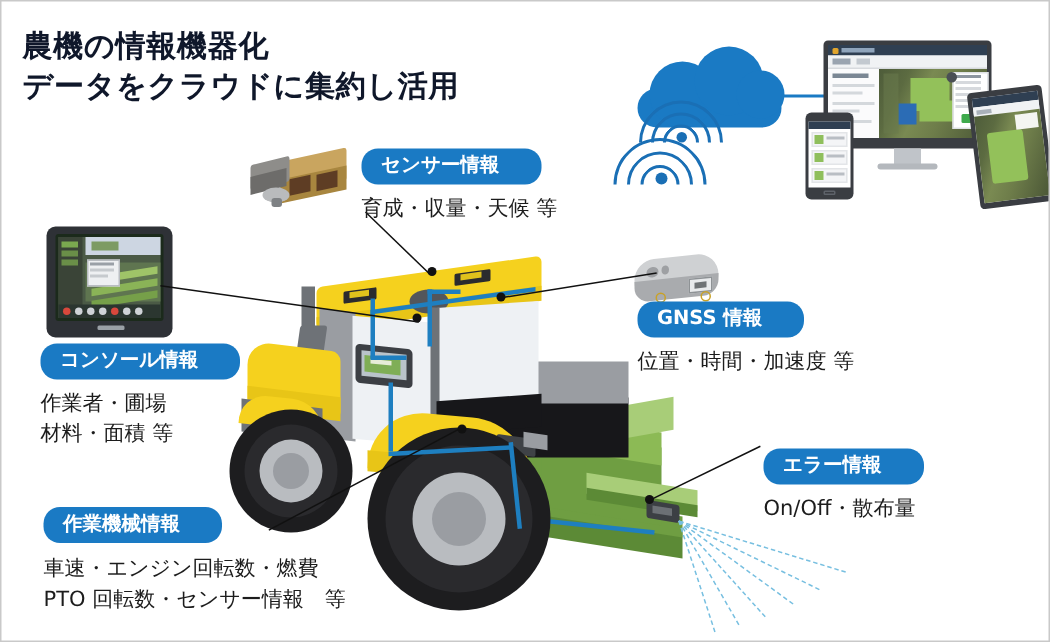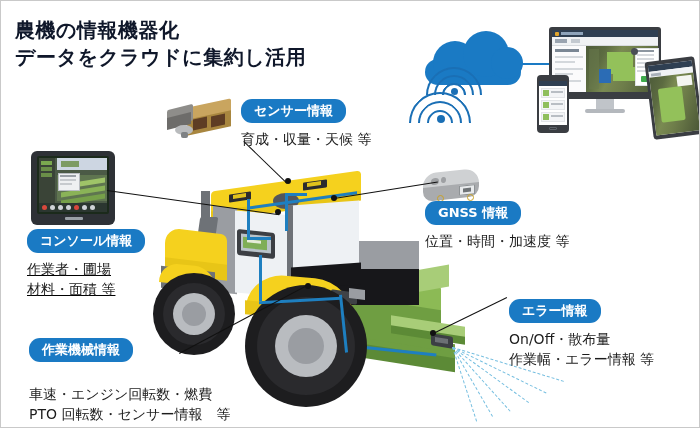--- a/index.html
+++ b/index.html
@@ -8,21 +8,21 @@
          border:1px solid #c9c9c9;box-sizing:border-box;overflow:hidden;}
   .abs{position:absolute;}
 
   
   #title-block{left:14px;top:16px;width:420px;}
   .title-line{color:#0f172a;font-weight:bold;font-size:20px;line-height:27px;
               letter-spacing:.5px;white-space:nowrap;}
 
   
   .pill{display:inline-block;background:#1a7ac4;color:#fff;font-weight:bold;
-        font-size:13px;line-height:1;padding:5px 13px 6px 13px;border-radius:11px;
+        font-size:13px;line-height:1;padding:5px 28px 6px 13px;border-radius:11px;
         white-space:nowrap;}
   .callout-text{color:#1c1c1c;font-size:13.5px;line-height:19px;white-space:nowrap;}
   .callout-text.big{font-size:14px;line-height:20px;}
 
   
   .leader{position:absolute;height:0;border-top:1px solid #111;transform-origin:0 0;}
   .dot{position:absolute;width:6px;height:6px;border-radius:50%;background:#111;}
 
   
   .cloud{background:#1a7ac4;}
@@ -322,31 +322,30 @@
   <div class="abs" style="left:240px;top:98px;">
     <div class="pill">センサー情報</div>
     <div class="callout-text big" style="margin-top:6px;">育成・収量・天候 等</div>
   </div>
 
   <div class="abs" style="left:424px;top:200px;">
     <div class="pill">GNSS 情報</div>
     <div class="callout-text big" style="margin-top:6px;">位置・時間・加速度 等</div>
   </div>
 
-  <div class="abs" style="left:26px;top:228px;text-decoration:underline;">
+  <div class="abs" style="left:26px;top:228px;">
     <div class="pill">コンソール情報</div>
     <div class="callout-text big" style="margin-top:6px;">作業者・圃場</div>
     <div class="callout-text big">材料・面積 等</div>
   </div>
 
   <div class="abs" style="left:28px;top:337px;">
     <div class="pill">作業機械情報</div>
-    <div class="callout-text big" style="margin-top:22px;">車速・エンジン回転数・燃費</div>
+    <div class="callout-text big" style="margin-top:8px;font-family:Liberation Mono, monospace;">車速・エンジン回転数・燃費</div>
     <div class="callout-text big">PTO 回転数・センサー情報　等</div>
   </div>
 
   <div class="abs" style="left:508px;top:298px;">
     <div class="pill">エラー情報</div>
     <div class="callout-text big" style="margin-top:6px;">On/Off・散布量</div>
-    <div class="callout-text big">作業幅・エラー情報 等</div>
   </div>
 
 </div>
 
 </body></html>

